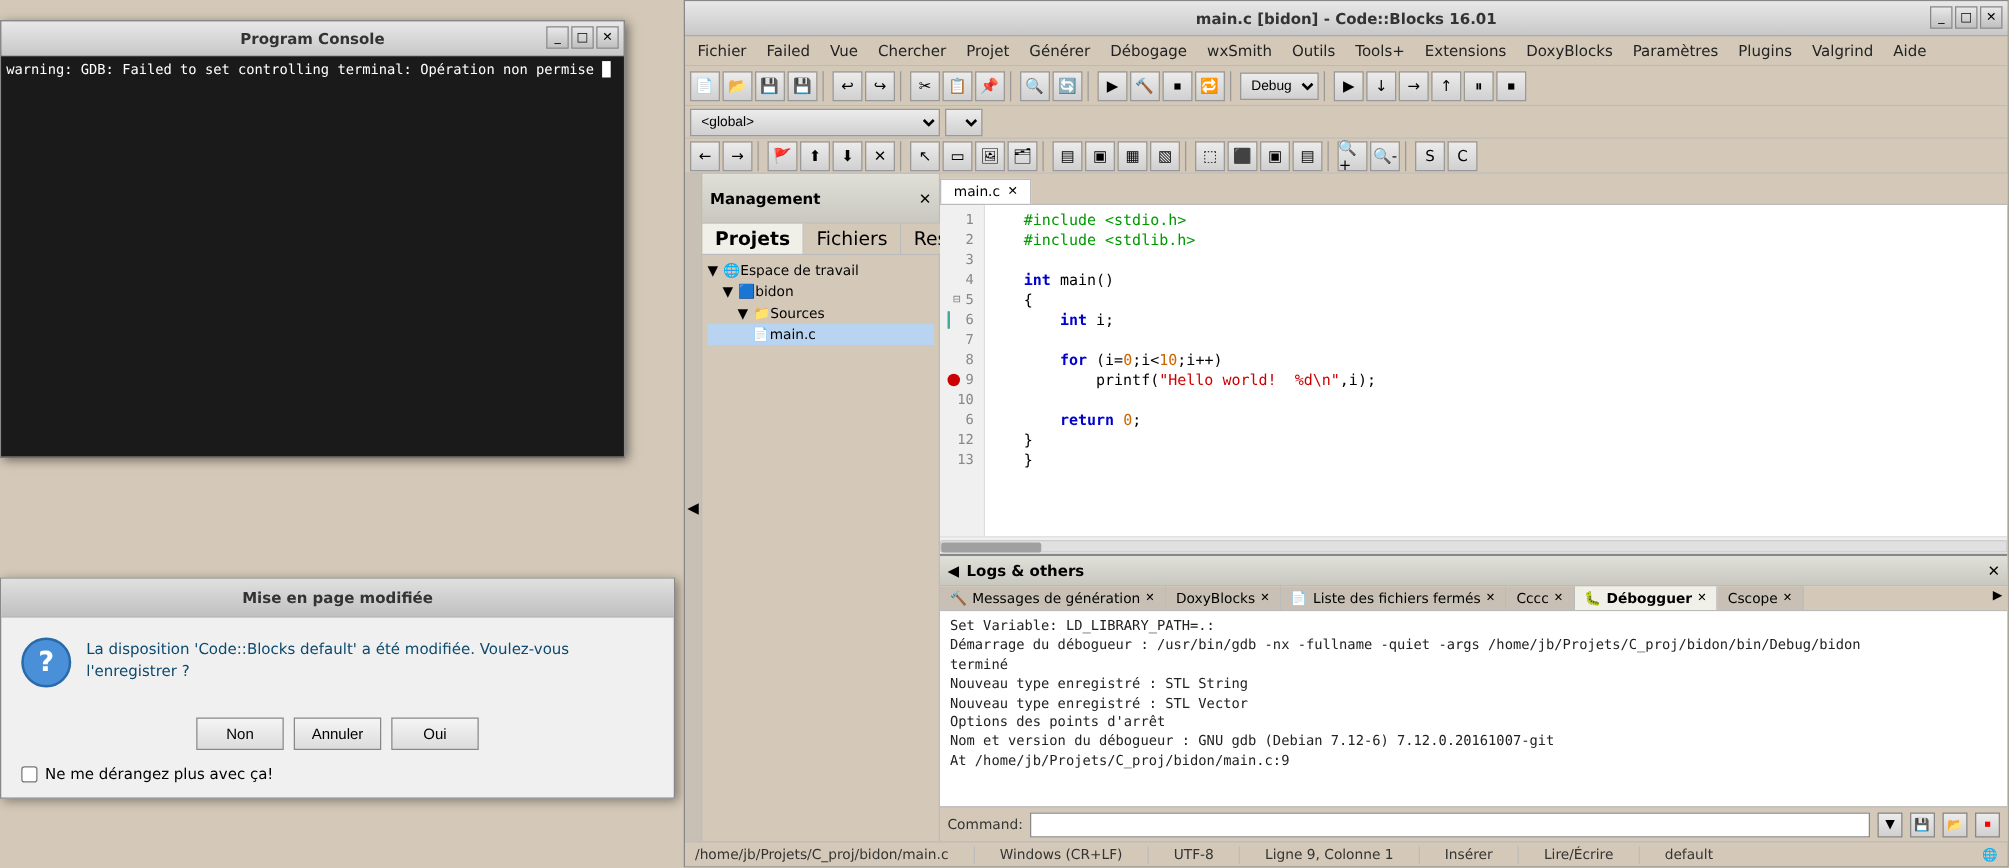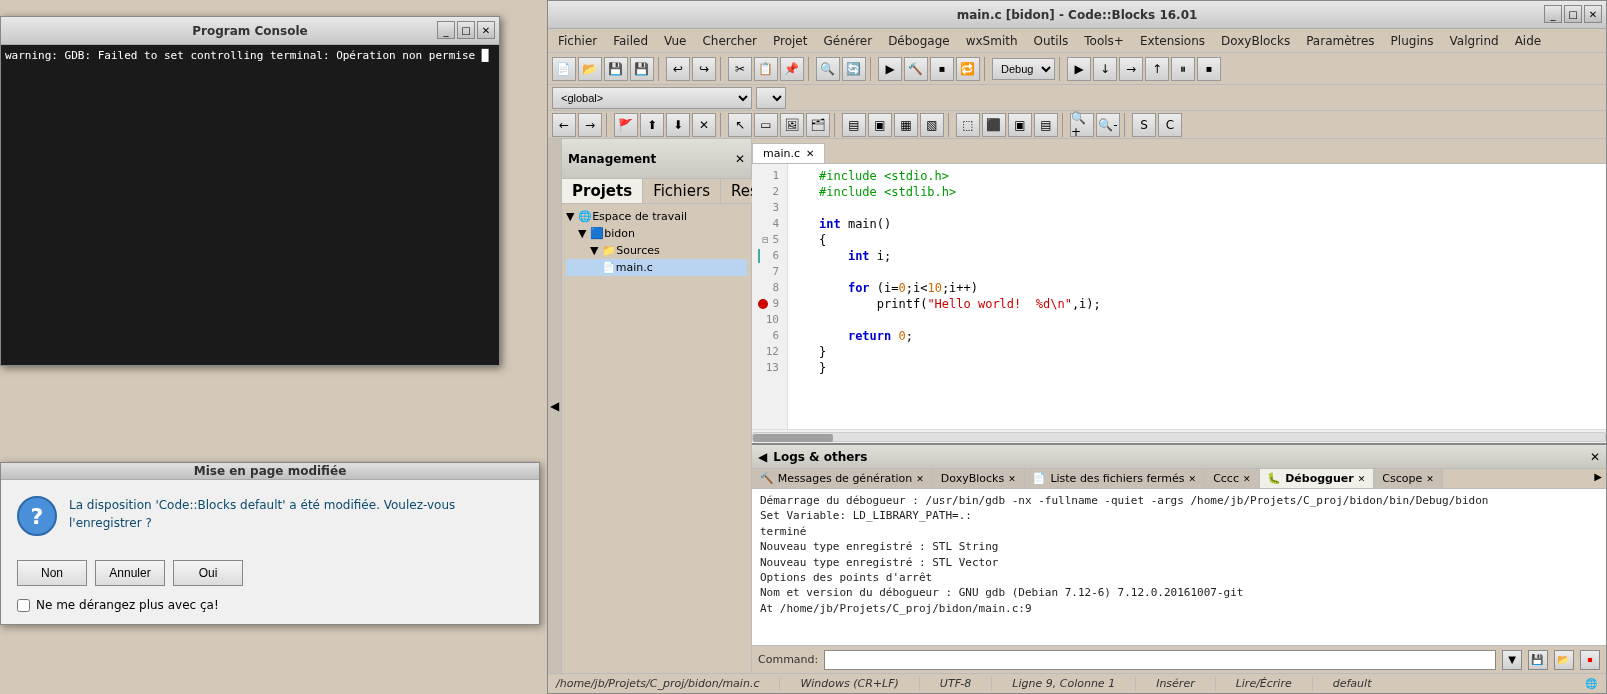--- a/index.html
+++ b/index.html
@@ -54,21 +54,21 @@
     .dialog {
       position: absolute;
       top: 462px; left: 0;
       width: 540px;
       background: #f0f0f0;
       border: 1px solid #888;
       box-shadow: 2px 2px 8px rgba(0,0,0,0.4);
     }
     .dialog-titlebar {
       background: linear-gradient(to bottom, #e0e0e0, #c0c0c0);
-      height: 17px;
+      height: 31px;
       display: flex; align-items: center; justify-content: center;
       border-bottom: 1px solid #aaa;
       font-size: 12px; color: #333; font-weight: bold;
     }
     .dialog-body {
       display: flex;
       align-items: flex-start;
       padding: 16px;
       gap: 12px;
     }
@@ -79,20 +79,21 @@
       display: flex; align-items: center; justify-content: center;
       font-size: 22px; color: white; font-weight: bold;
       flex-shrink: 0;
       border: 2px solid #2a6aaa;
     }
     .dialog-text { font-size: 12px; color: #0c4a6e; line-height: 1.5; }
     .dialog-buttons {
       display: flex;
       gap: 8px;
       padding: 8px 16px;
+      justify-content: center;
     }
     .dialog-btn {
       min-width: 70px; height: 26px;
       background: linear-gradient(to bottom, #f5f5f5, #dcdcdc);
       border: 1px solid #888;
       font-size: 12px; cursor: pointer;
       padding: 0 12px;
     }
     .dialog-checkbox {
       display: flex; align-items: center; gap: 6px;
@@ -396,21 +397,21 @@
     .statusbar {
       height: 20px;
       background: #d4c9b8;
       border-top: 1px solid #bbb;
       display: flex; align-items: center;
       padding: 0 8px;
       gap: 20px;
       font-size: 11px;
       color: #333;
     }
-    .status-item { white-space: nowrap; font-style: italic; }
+    .status-item { white-space: nowrap; }
     .status-sep { width: 1px; height: 14px; background: #bbb; }
 
     .fold-indicator {
       color: #888;
       font-size: 10px;
       cursor: pointer;
     }
   </style>
 </head>
 <body>
@@ -666,22 +667,22 @@
             <span>Débogguer</span>
             <span class="logs-tab-close">✕</span>
           </div>
           <div class="logs-tab">
             <span>Cscope</span>
             <span class="logs-tab-close">✕</span>
           </div>
           <span style="margin-left:auto; cursor:pointer; font-size:10px; padding:2px 4px;">▶</span>
         </div>
         <div class="logs-content">
+          <div>Set Variable: LD_LIBRARY_PATH=.:</div>
           <div>Démarrage du débogueur : /usr/bin/gdb -nx -fullname -quiet  -args /home/jb/Projets/C_proj/bidon/bin/Debug/bidon</div>
-          <div>Set Variable: LD_LIBRARY_PATH=.:</div>
           <div>terminé</div>
           <div>Nouveau type enregistré : STL String</div>
           <div>Nouveau type enregistré : STL Vector</div>
           <div>Options des points d'arrêt</div>
           <div>Nom et version du débogueur : GNU gdb (Debian 7.12-6) 7.12.0.20161007-git</div>
           <div>At /home/jb/Projets/C_proj/bidon/main.c:9</div>
         </div>
         <div class="logs-command-bar">
           <span class="logs-cmd-label">Command:</span>
           <input type="text" class="logs-cmd-input" style="">

